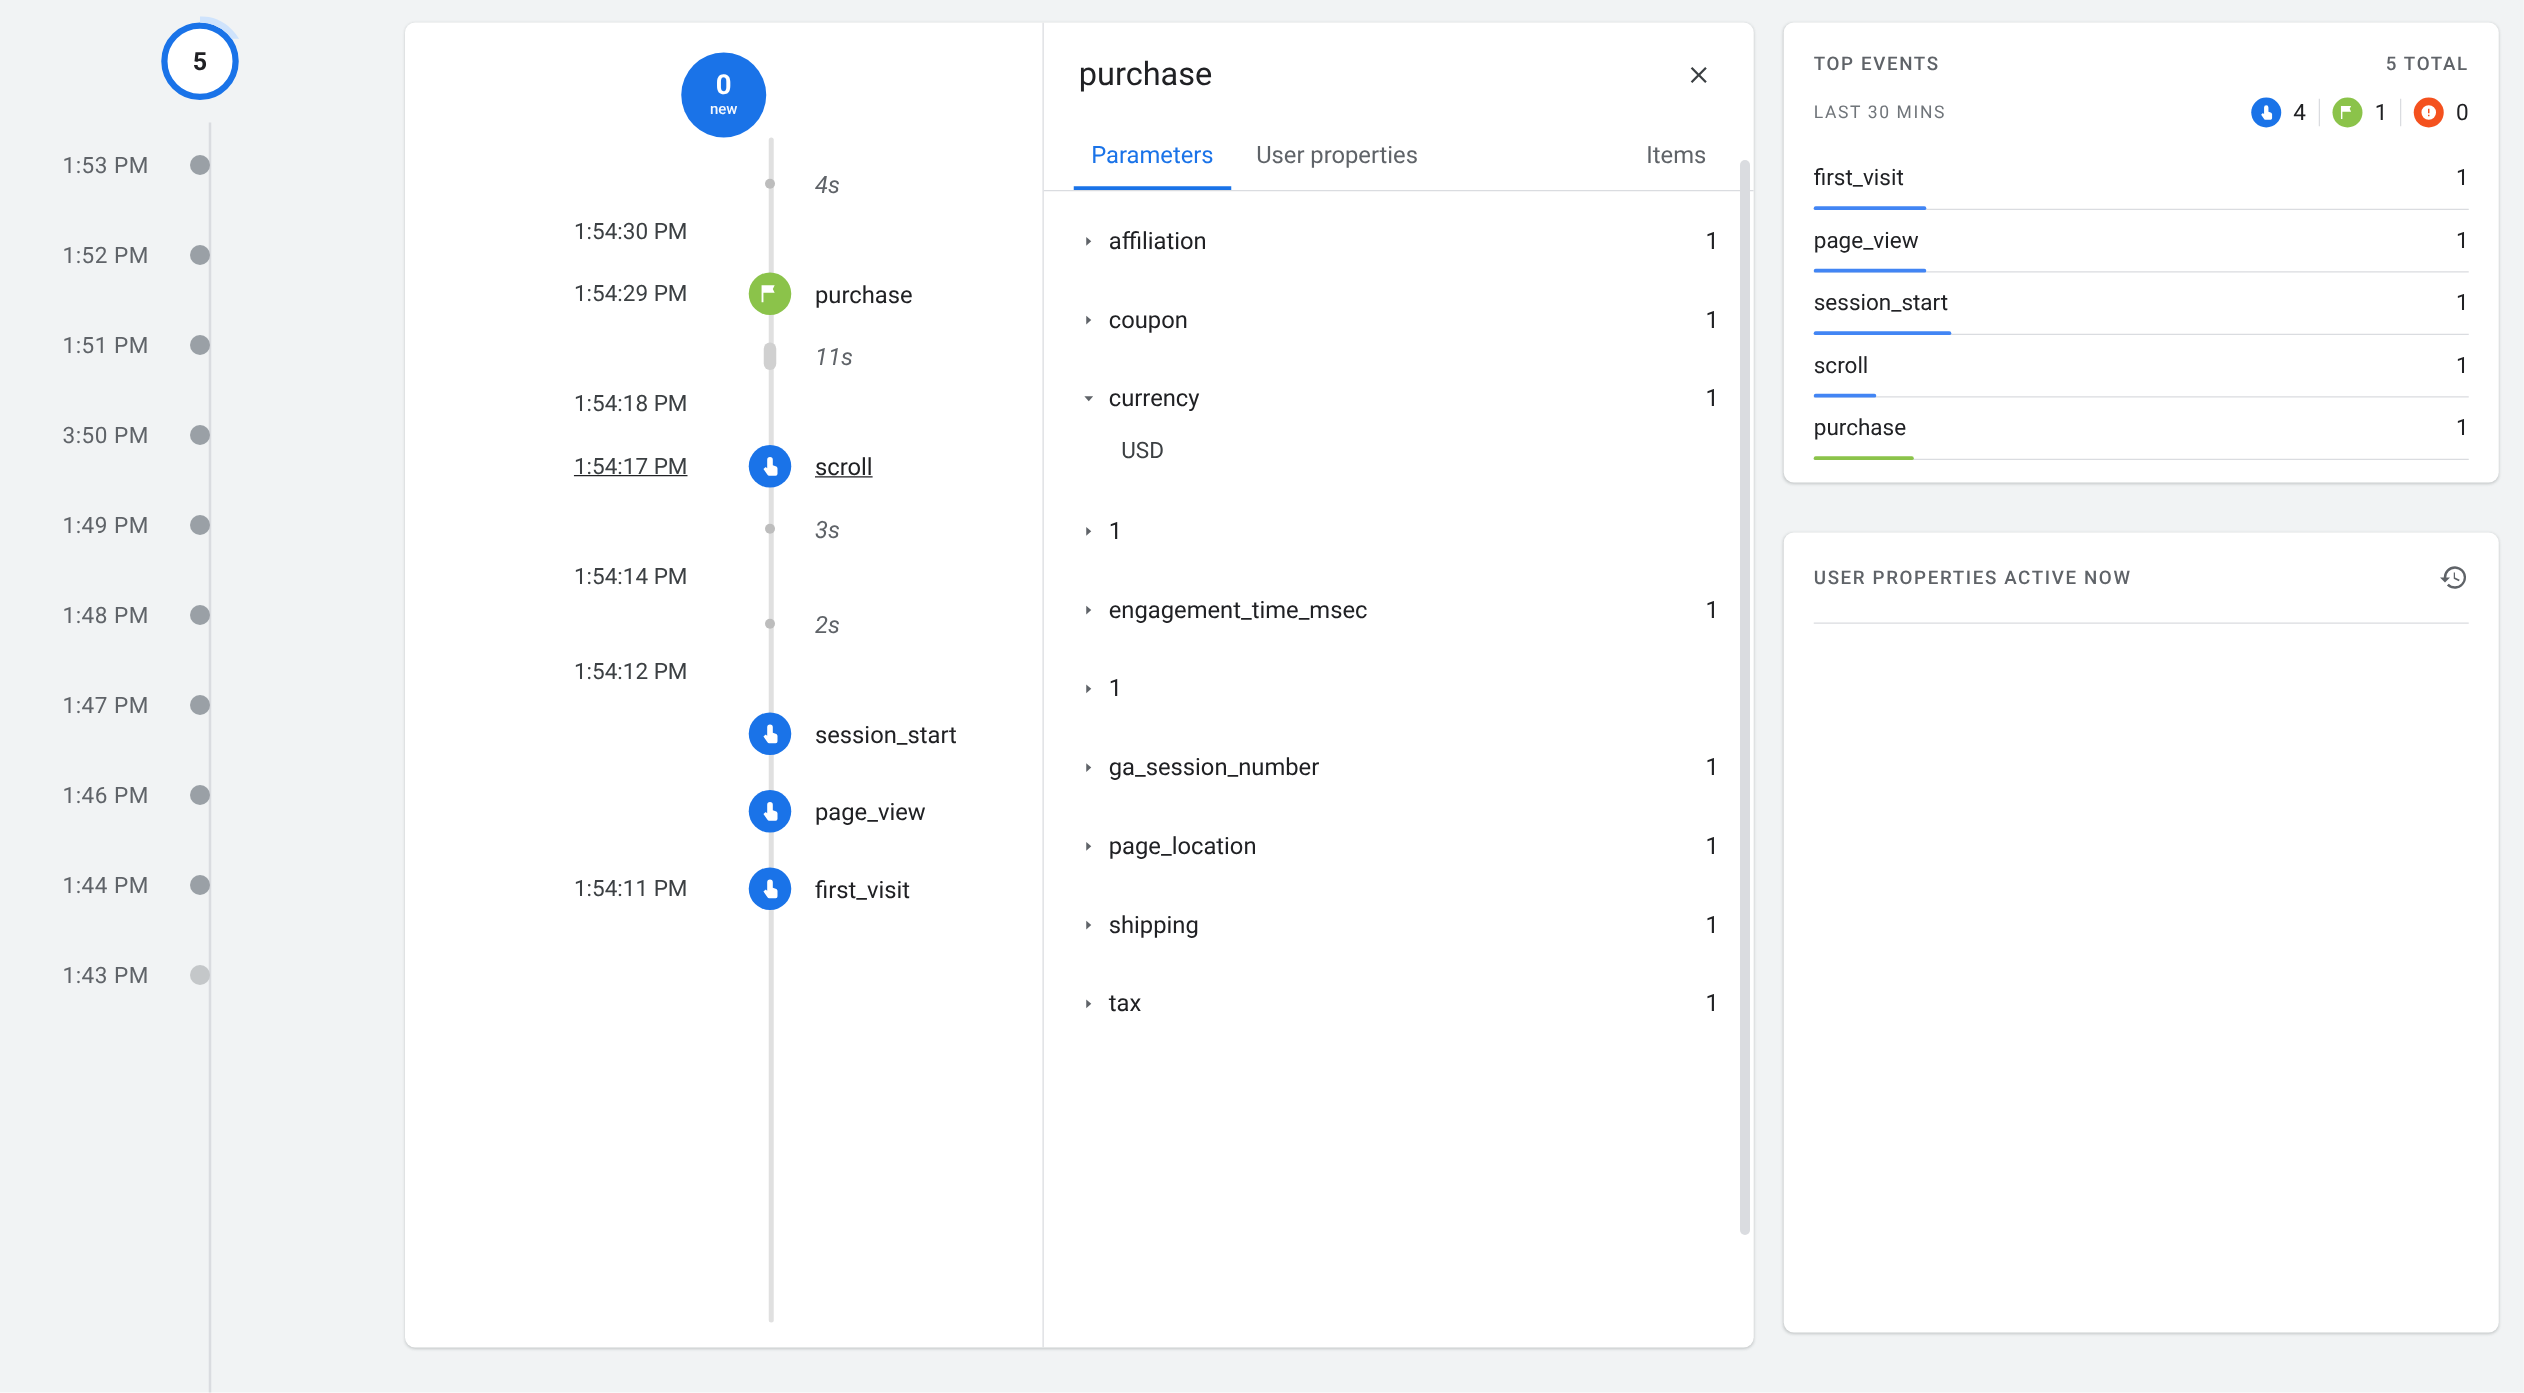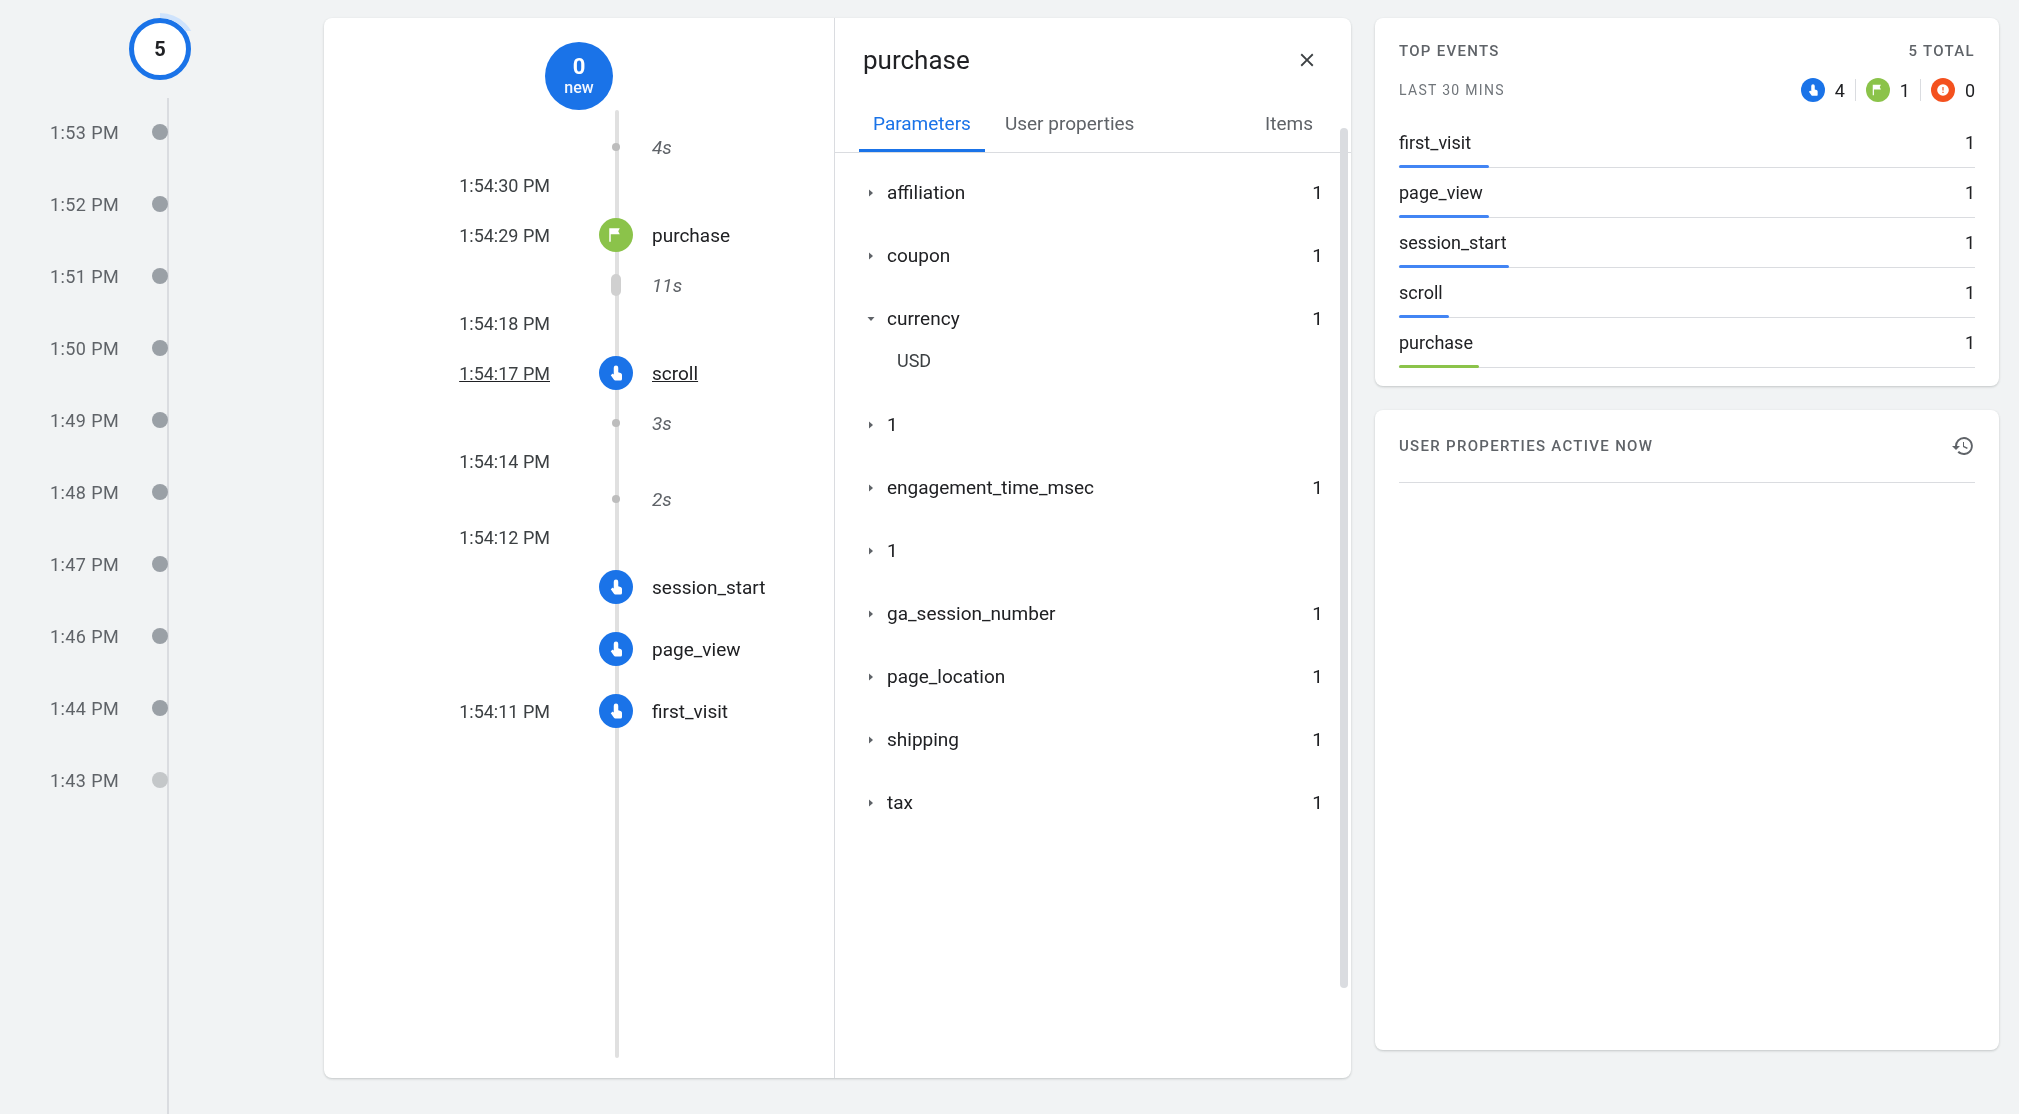--- a/index.html
+++ b/index.html
@@ -29,21 +29,21 @@
   .minute-row{display:flex;align-items:center;height:72px;gap:20px;padding-left:30px}
   .minute-label{width:82px;color:var(--muted);letter-spacing:.4px;font-size:18px}
   .minute-dot{width:16px;height:16px;border-radius:50%;background:var(--grey-dot);z-index:1}
   .minute-dot.light{background:#c4c7c9}
 
   
   .detail-card{flex:1;background:var(--card);border-radius:8px;box-shadow:0 1px 2px rgba(60,64,67,.15),0 1px 3px rgba(60,64,67,.1);display:flex;min-width:0;overflow:hidden;height:1060px}
   .seconds-col{width:510px;position:relative;padding-top:24px}
   .sec-bubble{width:68px;height:68px;border-radius:50%;background:var(--blue);color:#fff;display:flex;flex-direction:column;align-items:center;justify-content:center;margin:0 auto 18px;position:relative;z-index:2;font-weight:500}
   .sec-bubble .n{font-size:22px;font-weight:700;line-height:1}
-  .sec-bubble .sub{font-size:16px;opacity:.95}
+  .sec-bubble .sub{font-size:12px;opacity:.95}
   .sec-track{position:absolute;left:291px;top:92px;bottom:20px;width:4px;background:#e0e0e0;border-radius:2px;z-index:0}
   .sec-rows{position:relative;z-index:1}
   .sec-row{display:flex;align-items:center;min-height:38px;padding:2px 0}
   .sec-time{width:256px;text-align:right;padding-right:30px;color:#3c4043;font-size:18px}
   .sec-node{width:72px;display:flex;justify-content:center;align-items:center}
   .sec-label{flex:1;font-size:19px}
   .sec-label.dur{font-style:italic;color:var(--muted)}
   .node-dot{width:8px;height:8px;border-radius:50%;background:#bdbdbd}
   .node-pill{width:10px;height:22px;border-radius:5px;background:#d0d0d0}
   .node-icon{width:34px;height:34px;border-radius:50%;display:flex;align-items:center;justify-content:center;color:#fff}
@@ -64,21 +64,21 @@
   .params-list{flex:1;overflow-y:auto;padding:8px 0}
   .param-row{display:flex;align-items:center;padding:20px 28px 20px 20px;font-size:19px}
   .param-arrow{width:32px;color:#5f6368;display:flex;justify-content:center}
   .param-arrow svg{width:12px;height:12px;fill:currentColor}
   .param-name{flex:1}
   .param-count{color:var(--text)}
   .param-child{padding:0 28px 22px 62px;color:#3c4043;font-size:18px}
   .params-scroll-thumb{position:absolute;right:3px;top:110px;width:8px;height:860px;background:#dadce0;border-radius:4px}
 
   
-  .right-col{width:624px;display:flex;flex-direction:column;gap:24px}
+  .right-col{width:572px;display:flex;flex-direction:column;gap:40px}
   .right-card{background:var(--card);border-radius:8px;box-shadow:0 1px 2px rgba(60,64,67,.15),0 1px 3px rgba(60,64,67,.1);padding:24px 24px 18px}
   .top-events-head{display:flex;justify-content:space-between;align-items:center;font-size:15px;letter-spacing:1.3px;color:var(--muted);font-weight:500}
   .subhead{display:flex;justify-content:space-between;align-items:center;margin-top:18px;margin-bottom:16px}
   .subhead-label{font-size:14px;letter-spacing:1.3px;color:#70757a}
   .legend{display:flex;align-items:center;gap:10px;font-size:18px;color:var(--text)}
   .legend-sep{width:1px;height:22px;background:var(--line)}
   .badge{width:24px;height:24px;border-radius:50%;display:inline-flex;align-items:center;justify-content:center;color:#fff}
   .badge.blue{background:var(--blue)}
   .badge.green{background:var(--green)}
   .badge.orange{background:var(--orange)}
@@ -112,21 +112,21 @@
         </div>
         <div class="minute-row">
           <span class="minute-label">1:52 PM</span>
           <span class="minute-dot "></span>
         </div>
         <div class="minute-row">
           <span class="minute-label">1:51 PM</span>
           <span class="minute-dot "></span>
         </div>
         <div class="minute-row">
-          <span class="minute-label">1:50 PM</span>
+          <span class="minute-label">3:50 PM</span>
           <span class="minute-dot "></span>
         </div>
         <div class="minute-row">
           <span class="minute-label">1:49 PM</span>
           <span class="minute-dot "></span>
         </div>
         <div class="minute-row">
           <span class="minute-label">1:48 PM</span>
           <span class="minute-dot "></span>
         </div>

